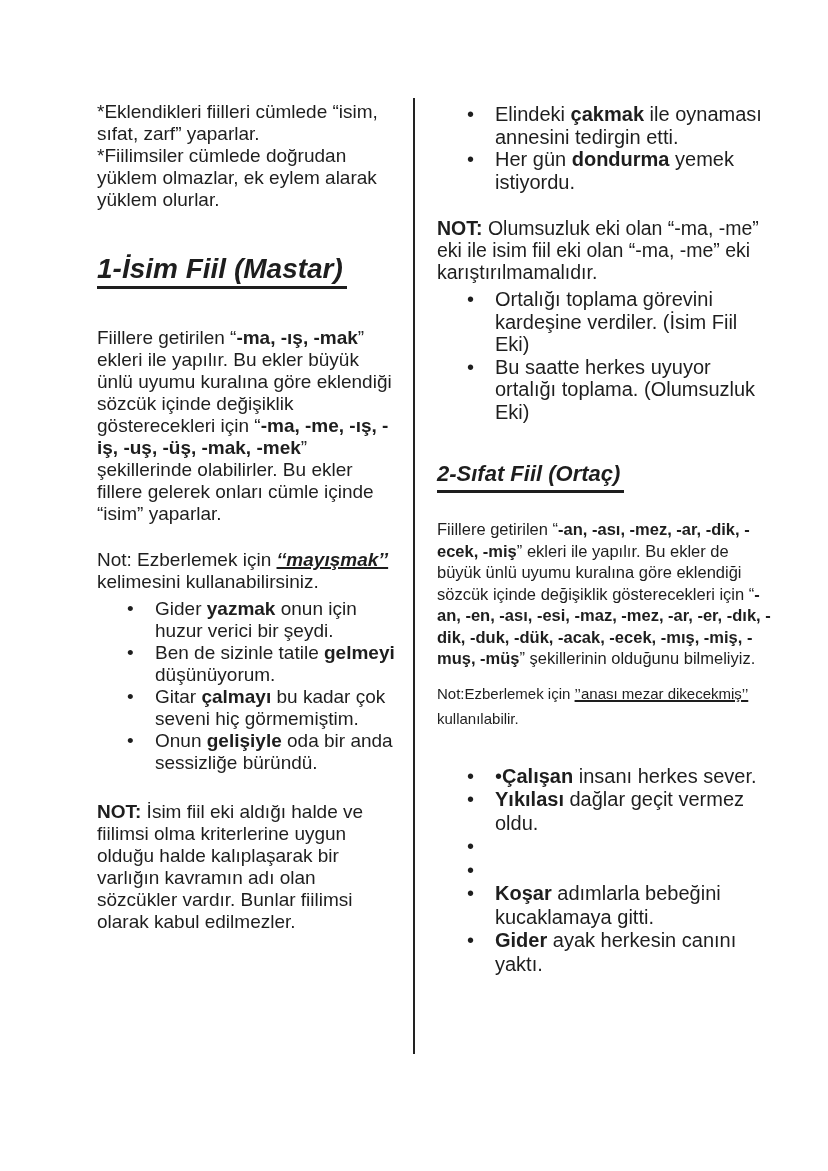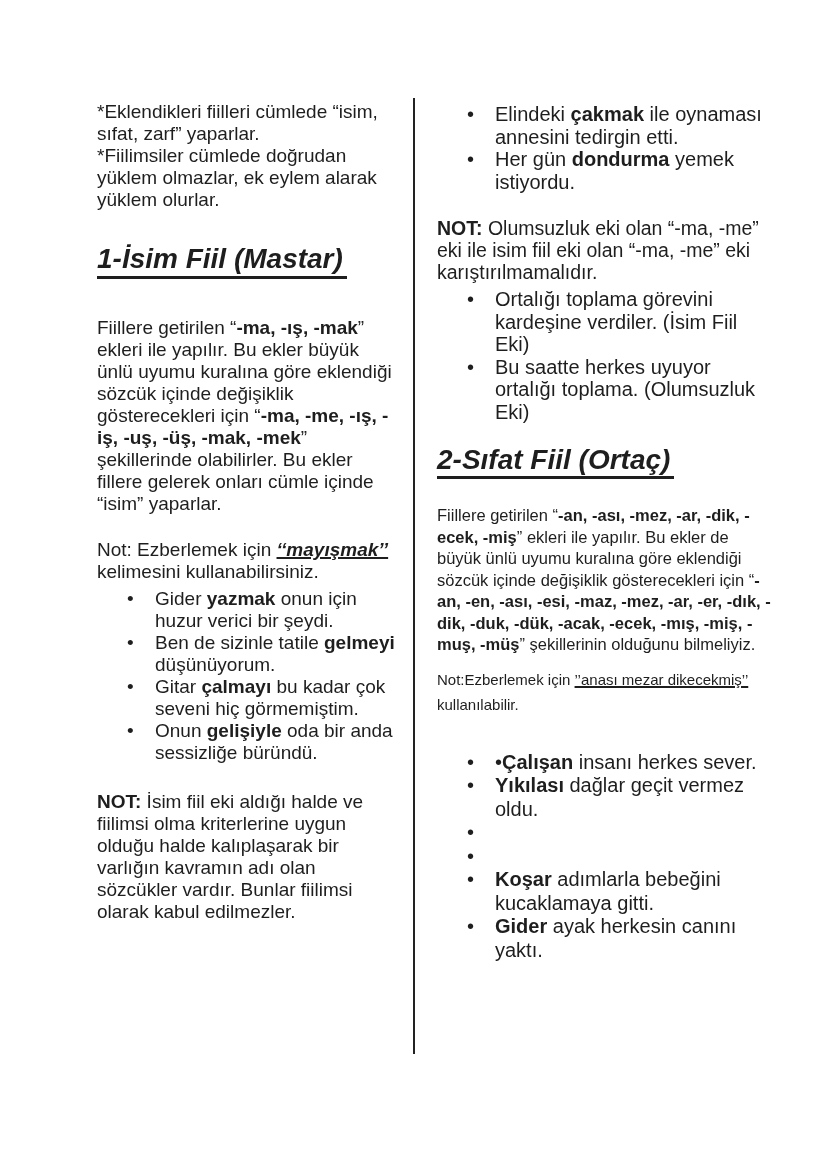--- a/index.html
+++ b/index.html
@@ -12,22 +12,22 @@
   .divider{position:absolute;left:413px;top:98px;width:2px;height:956px;background:#222222;}
   .col{position:absolute;top:0;}
   .col.left{left:97px;width:302px;}
   .col.right{left:437px;width:334px;}
   .body{font-size:19px;line-height:22px;margin:0;}
   .b{font-weight:bold;}
   .biu{font-weight:bold;font-style:italic;text-decoration:underline;text-decoration-thickness:2px;}
   .u{text-decoration:underline;text-decoration-thickness:1.5px;}
   .heading{margin:0;font-weight:bold;font-style:italic;}
   .heading .hu{display:inline-block;border-bottom:3px solid #1e1e1e;padding-bottom:1px;padding-right:4px;}
-  .h1{font-size:28px;line-height:32px;margin-top:32px;}
-  .h2{font-size:28px;line-height:30px;margin-top:22px;}
+  .h1{font-size:28px;line-height:32px;margin-top:42px;}
+  .h2{font-size:22px;line-height:30px;margin-top:36px;}
   .list{margin:0;}
   .li{display:flex;padding-left:30px;}
   .marker{flex:none;width:28px;}
   .txt{flex:1;}
   
   .l1{margin-top:101px;}
   .l3{margin-top:38px;}
   .l4{margin-top:24px;}
   .l5{margin-top:5px;}
   .l6{margin-top:27px;}

